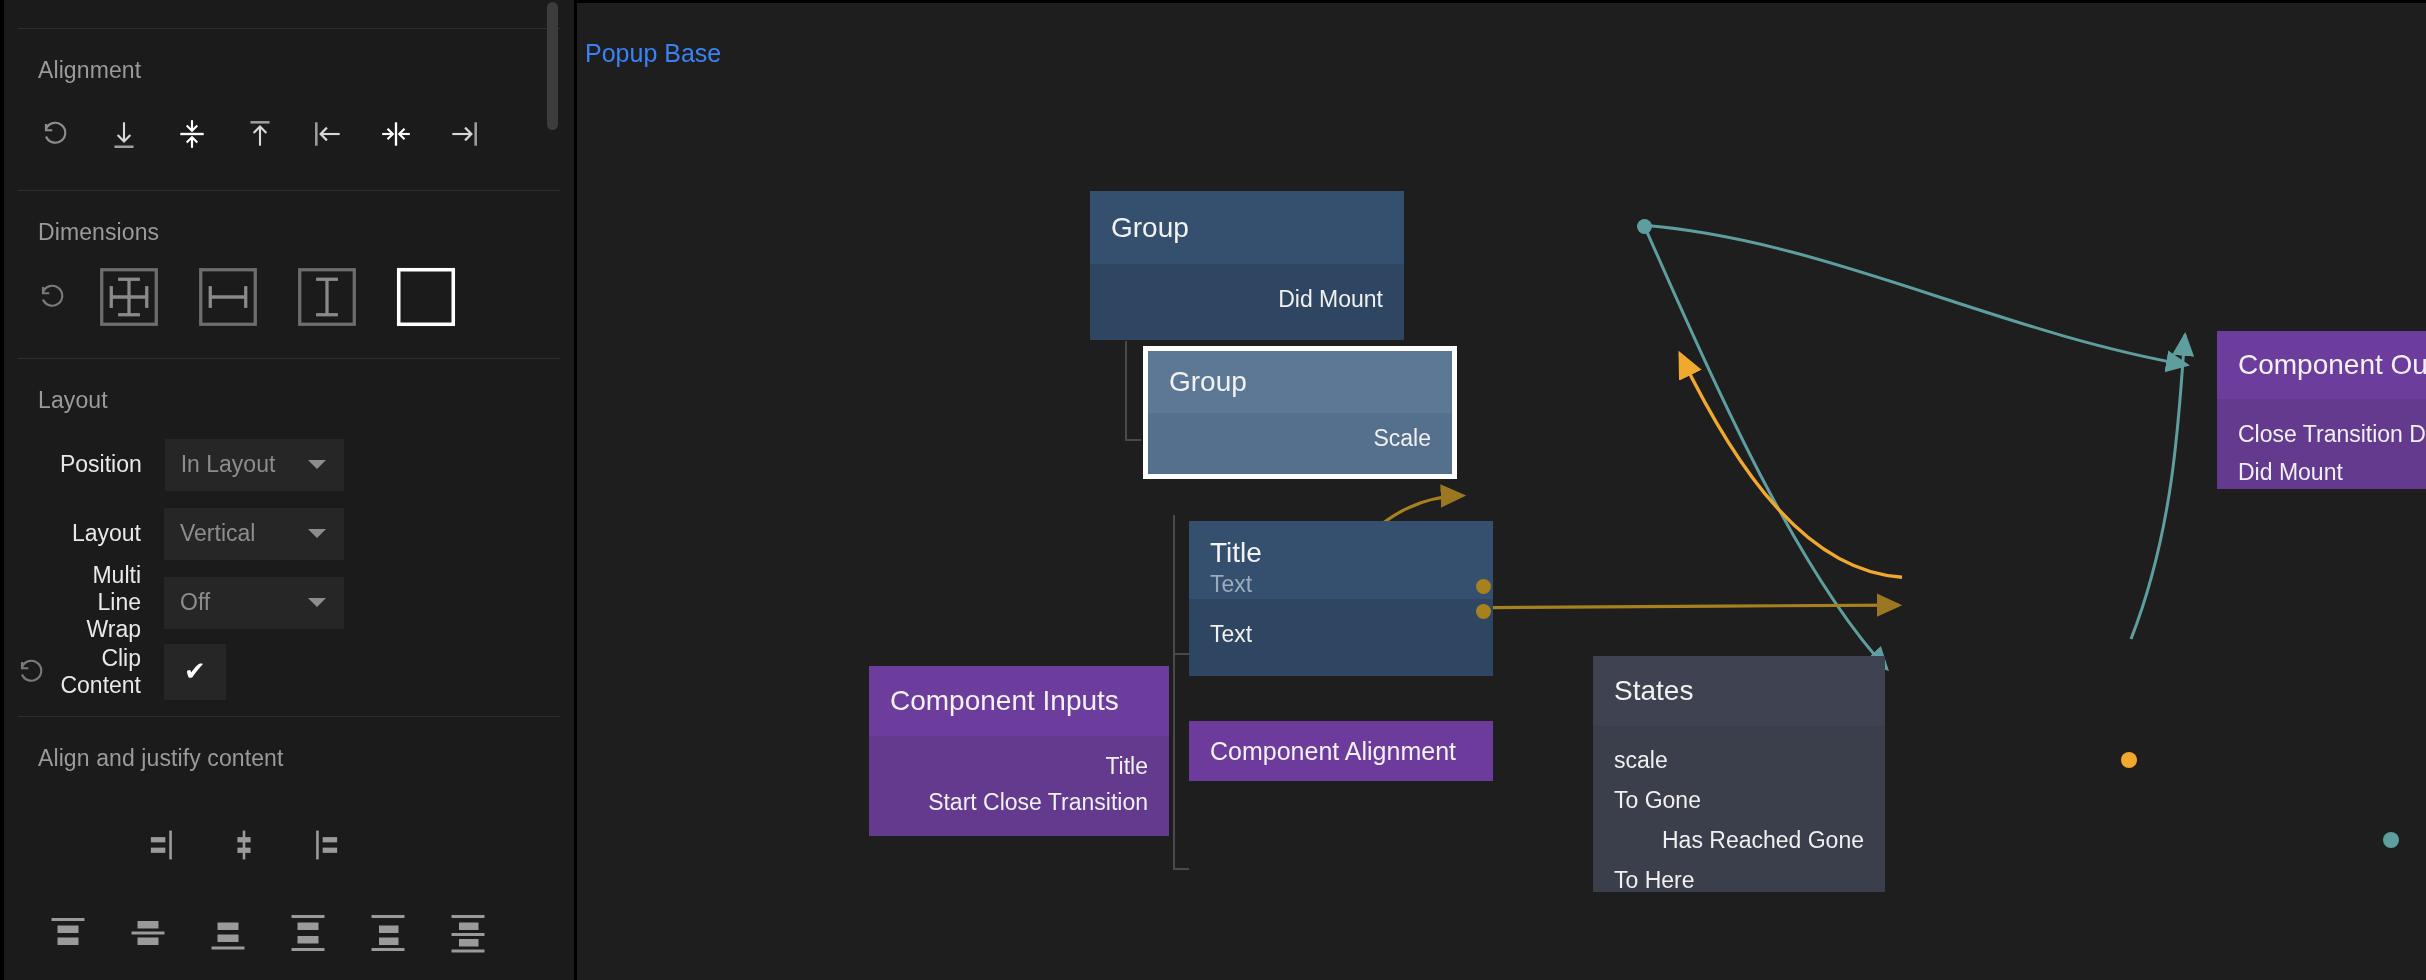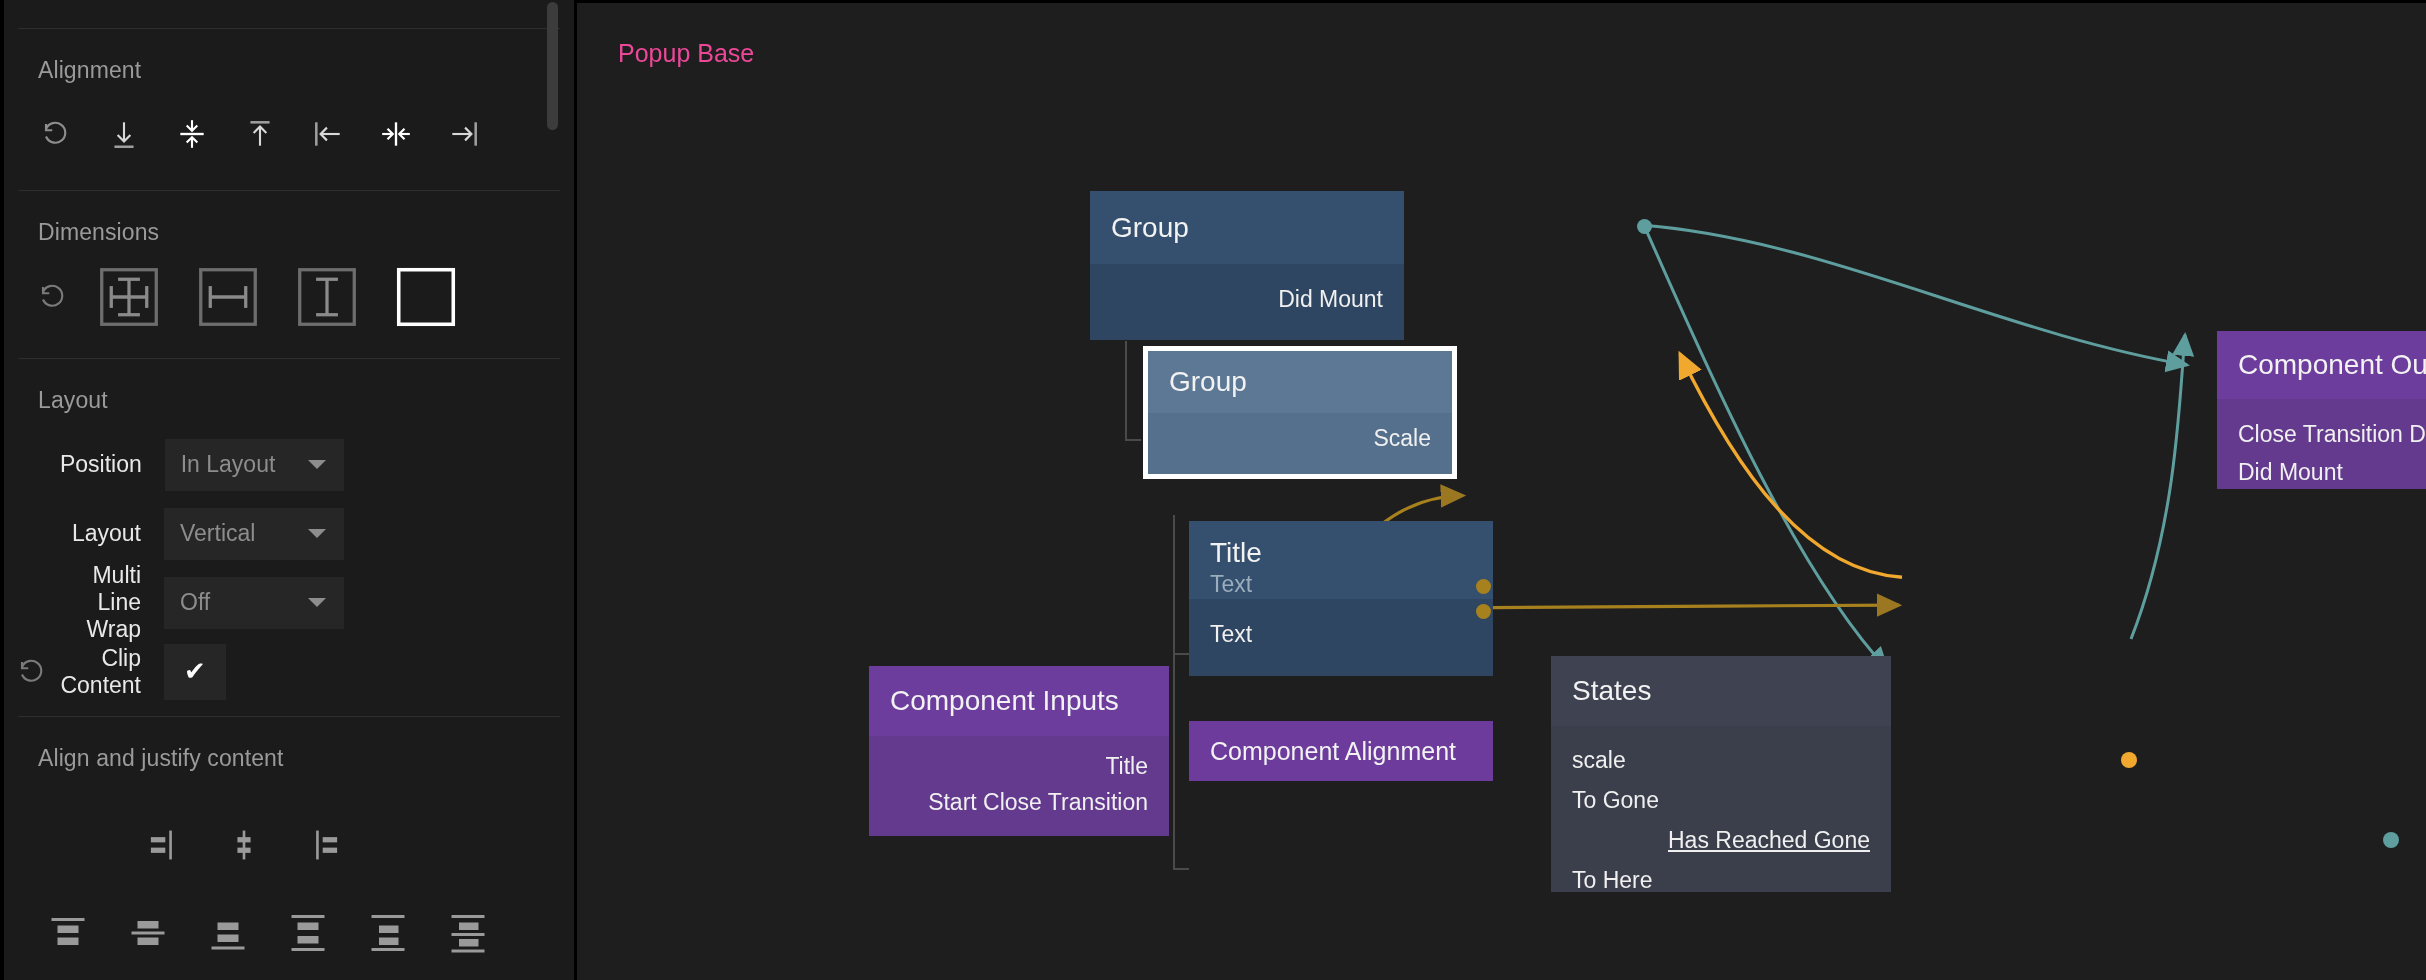--- a/index.html
+++ b/index.html
@@ -63,22 +63,22 @@
     width: 11px; height: 128px; background: #3c3c3c; border-radius: 6px;
   }
 
   
   #canvas {
     position: relative; flex: 1; height: 980px;
     background: #1e1e1e; border-top: 3px solid #000; border-left: 3px solid #000;
     overflow: hidden;
   }
   #graph-title {
-    position: absolute; left: 41px; top: 36px;
-    color: #ec4899; font-size: 25px;
+    position: absolute; left: 8px; top: 36px;
+    color: #3b82f6; font-size: 25px;
   }
   #wires { position: absolute; left: 0; top: 0; width: 100%; height: 100%; pointer-events: none; }
 
   .node { position: absolute; }
   .node-head { display: flex; align-items: center; padding-left: 21px; }
   .node-head .t { color: #f2f2f2; font-size: 28px; }
   .node-head .sub { color: #9bacbd; font-size: 23px; display:block; margin-top: 2px;}
   .node-body { }
   .port { display: flex; align-items: center; font-size: 23px; color: #f0f0f0; }
   .port.out { justify-content: flex-end; padding-right: 21px; }
@@ -422,28 +422,28 @@
         <span class="t">Component Inputs</span>
       </div>
       <div class="node-body" style="height:100px; padding-top:12px;">
         <div class="port out" style="height:36px;">Title</div>
         <div class="port out" style="height:36px;">Start Close Transition</div>
       </div>
     </div>
     <div style="position:absolute; left:899px; top:576px; width:15px; height:15px; border-radius:50%; background:#a8811f;"></div>
     <div style="position:absolute; left:899px; top:601px; width:15px; height:15px; border-radius:50%; background:#a8811f;"></div>
 
-    <div class="node grey" style="left:974px; top:653px; width:340px;text-align:center;">
+    <div class="node grey" style="left:1016px; top:653px; width:292px;text-align:center;">
       <div class="node-head" style="height:70px;">
         <span class="t">States</span>
       </div>
       <div class="node-body" style="height:166px; padding-top:14px;">
         <div class="port in" style="height:40px;">scale</div>
         <div class="port in" style="height:40px;">To Gone</div>
-        <div class="port out" style="height:40px;text-decoration:underline;">Has Reached Gone</div>
+        <div class="port out" style="height:40px;">Has Reached Gone</div>
         <div class="port in" style="height:40px;">To Here</div>
       </div>
     </div>
     <div style="position:absolute; left:1544px; top:749px; width:16px; height:16px; border-radius:50%; background:#f0a82e;"></div>
     <div style="position:absolute; left:1806px; top:829px; width:16px; height:16px; border-radius:50%; background:#5f9e9e;"></div>
 
     <div class="node purple" style="left:1640px; top:328px; width:296px;">
       <div class="node-head" style="height:68px;">
         <span class="t">Component Outputs</span>
       </div>

